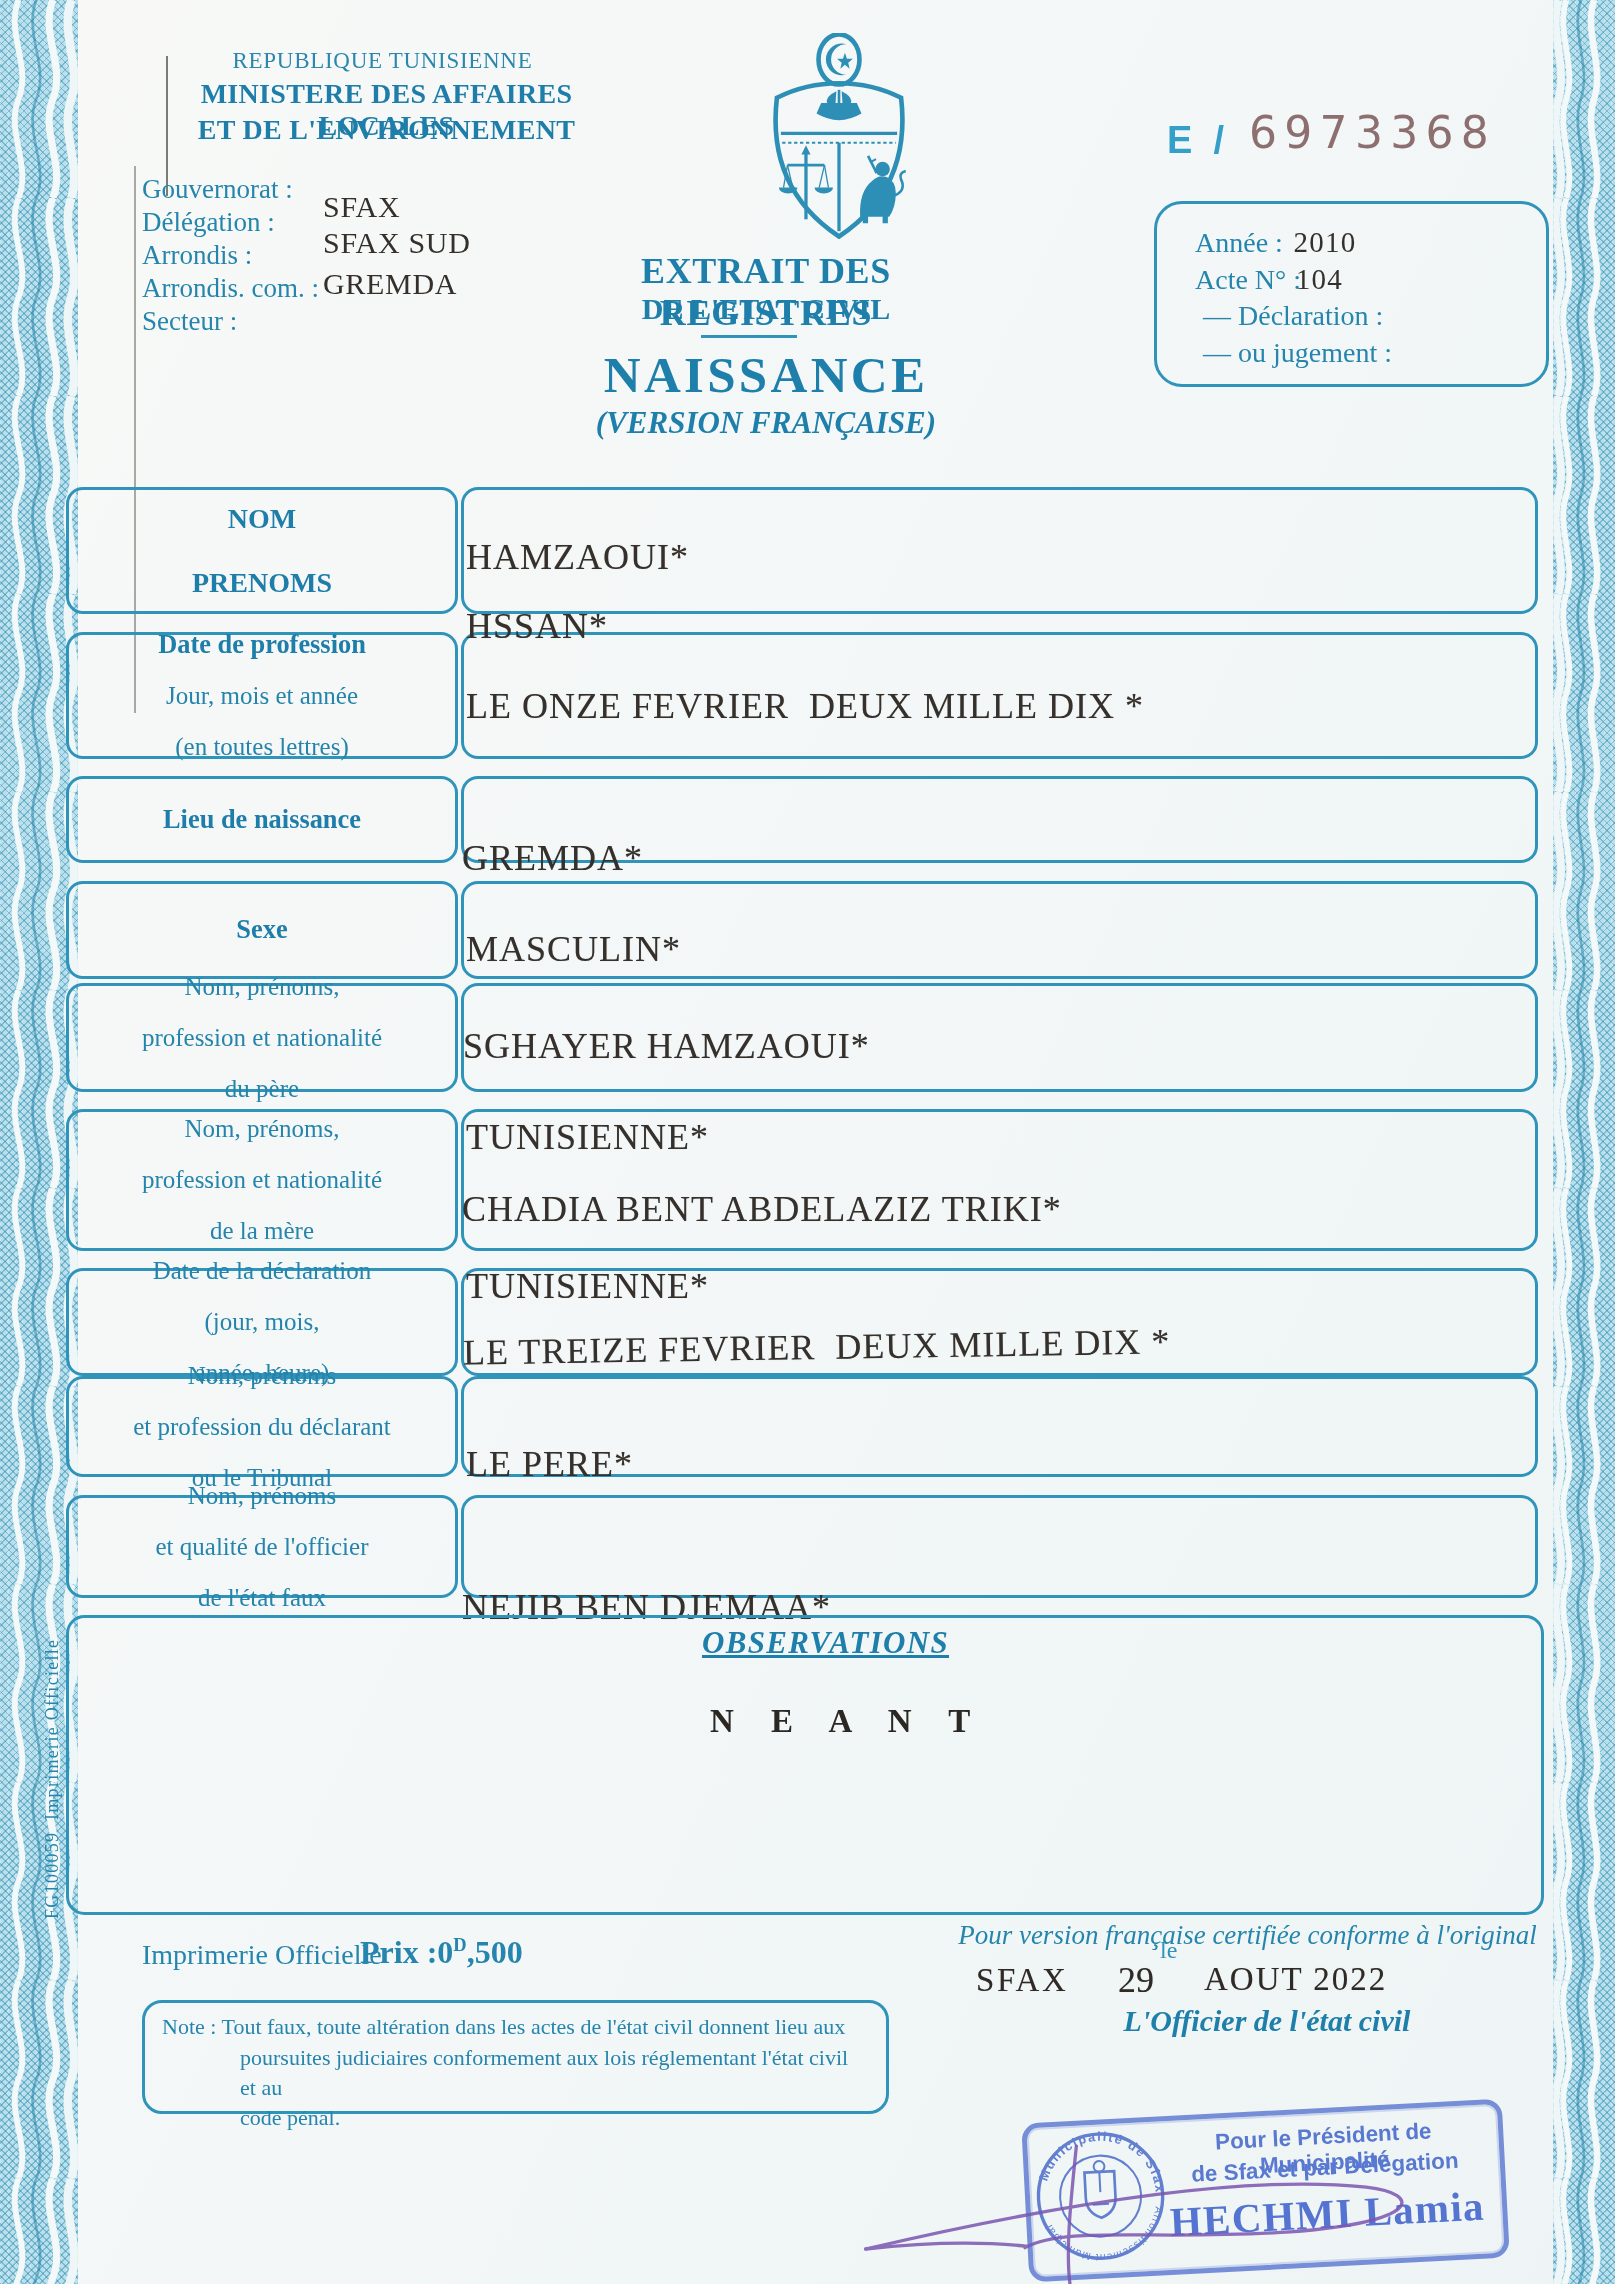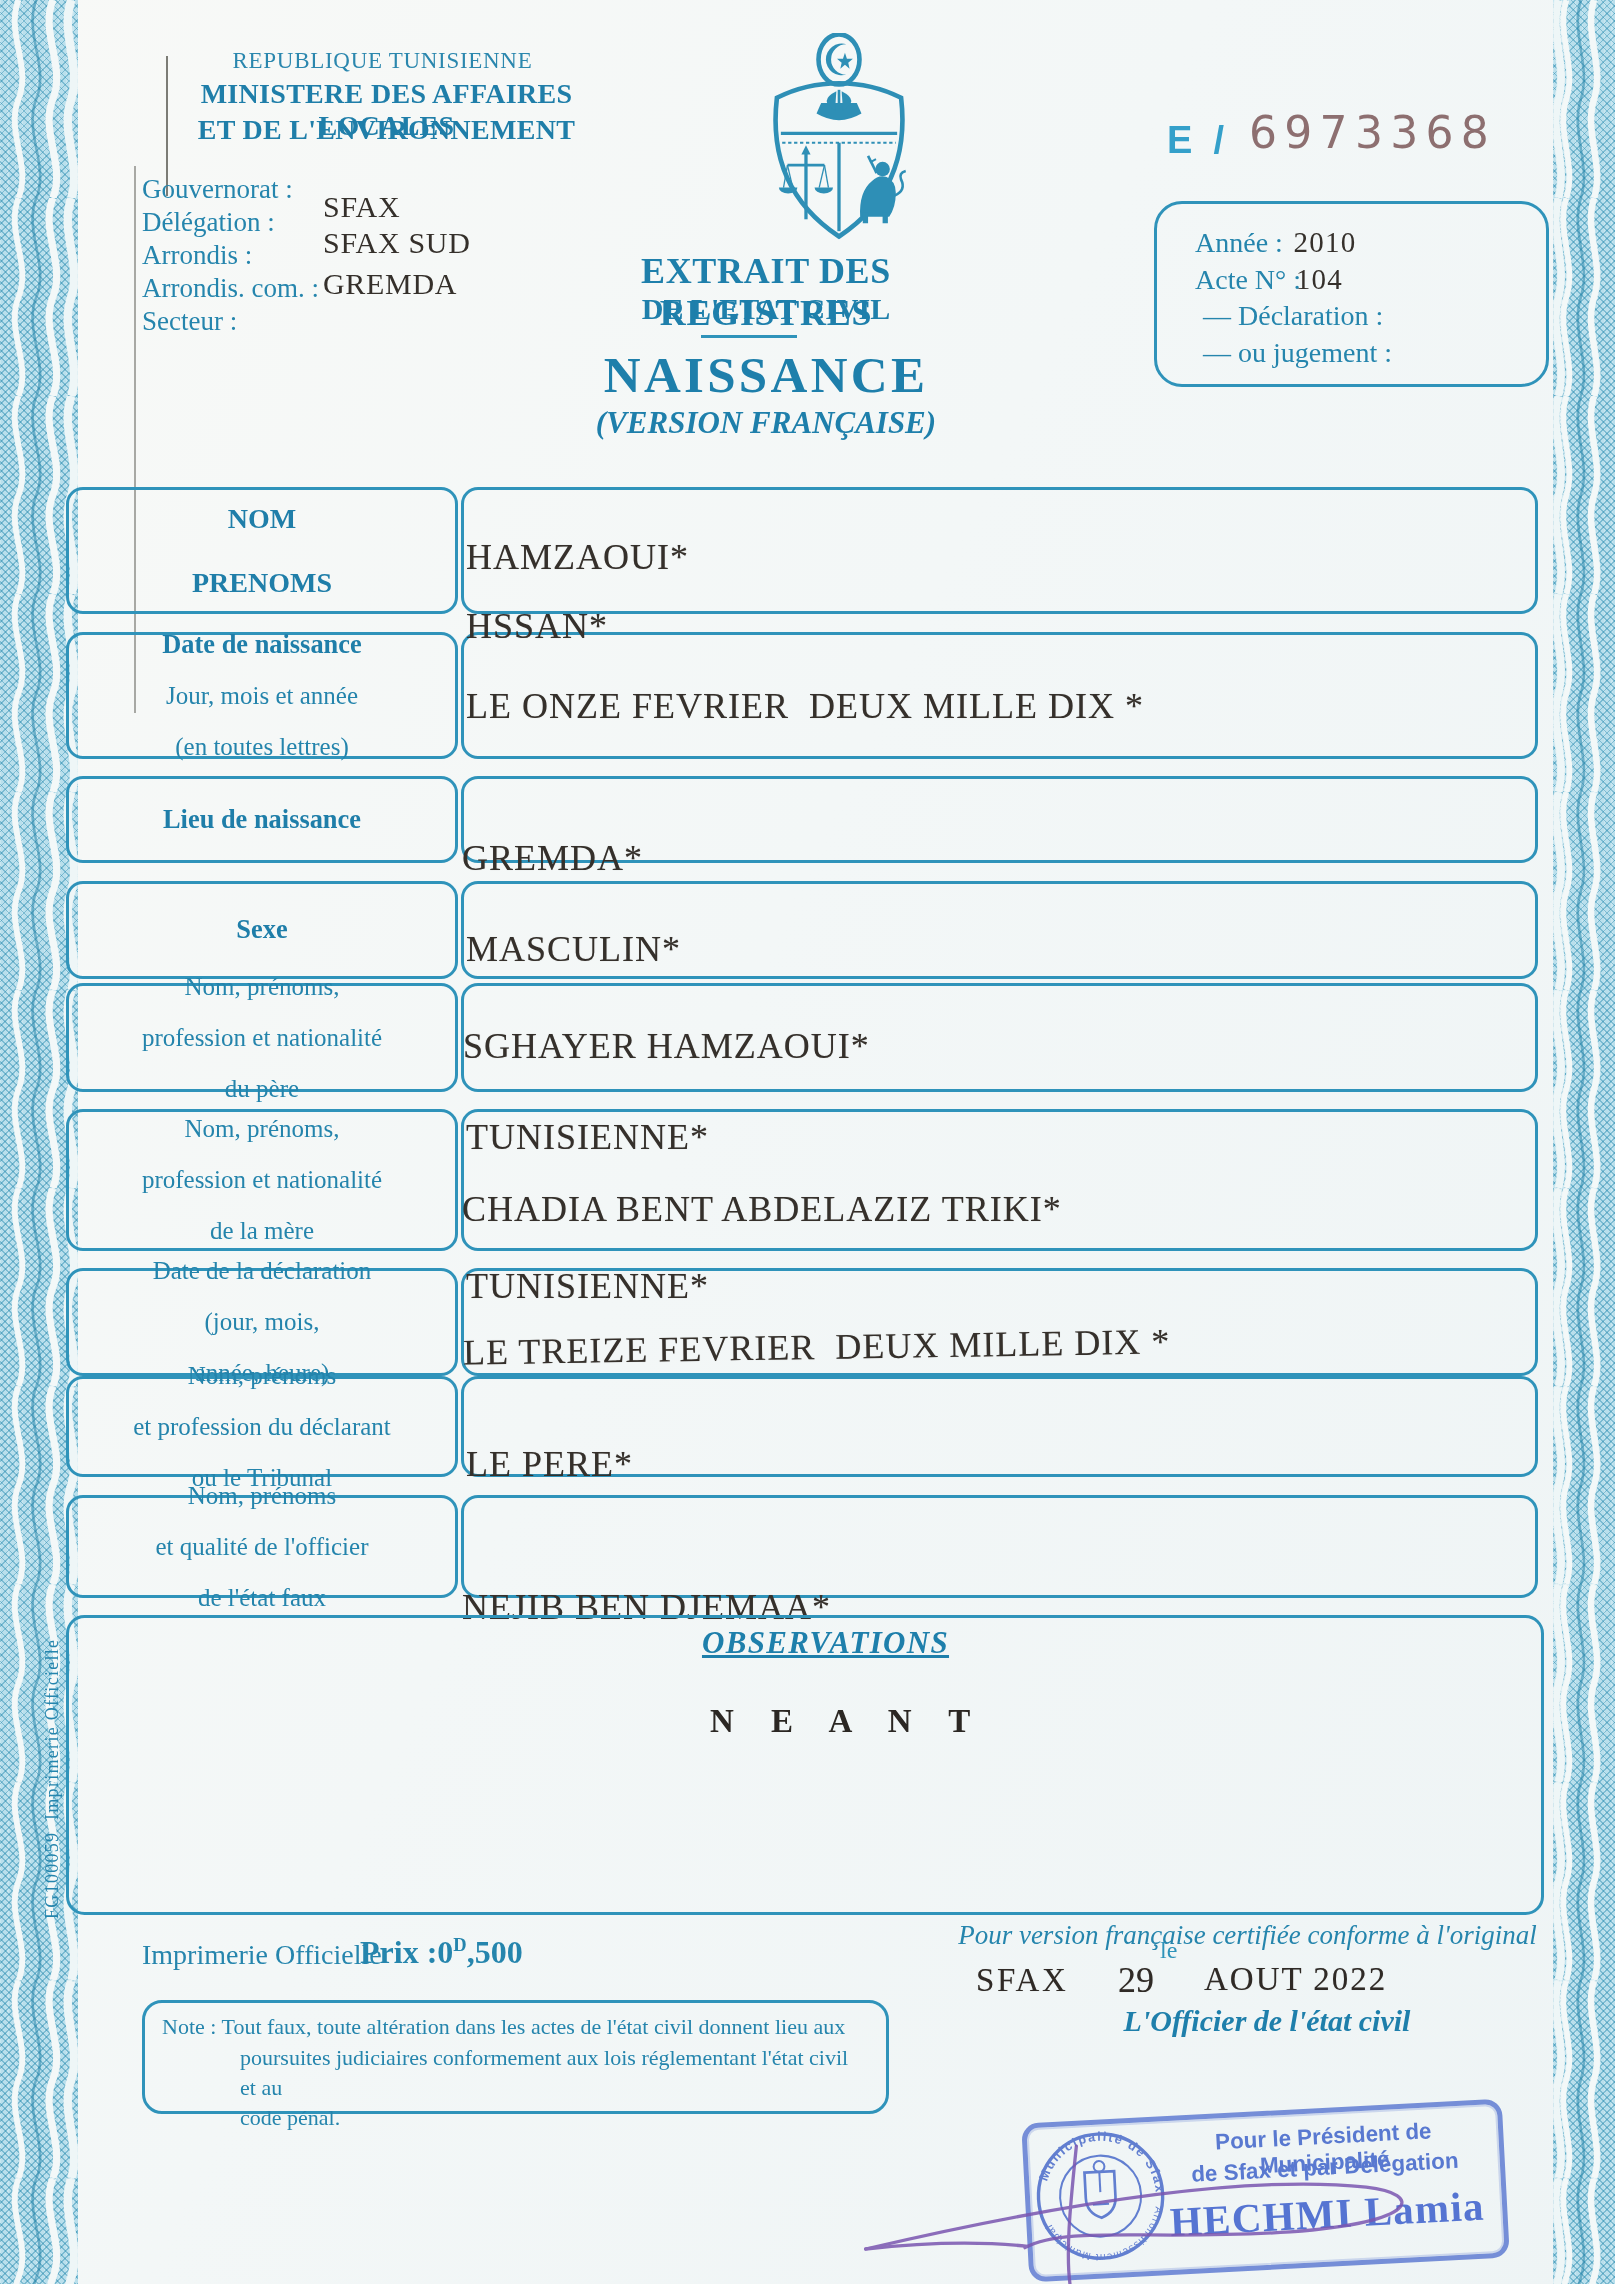--- a/index.html
+++ b/index.html
@@ -196,21 +196,21 @@
   <div class="row" style="top:487px;height:127px">
     <div class="lbl">
       <div class="lbl-line b">NOM</div>
       <div class="lbl-line b" style="margin-top:9.2px">PRENOMS</div>
     </div>
     <div class="vbox"></div>
   </div>
 
   <div class="row" style="top:632px;height:127px">
     <div class="lbl">
-      <div class="lbl-line b" style="font-size:26.4px">Date de naissance</div>
+      <div class="lbl-line b" style="font-size:26.4px">Date de profession</div>
       <div class="lbl-line">Jour, mois et année</div>
       <div class="lbl-line">(en toutes lettres)</div>
     </div>
     <div class="vbox"></div>
   </div>
 
   <div class="row" style="top:776px;height:87px">
     <div class="lbl">
       <div class="lbl-line b" style="font-size:26.4px">Lieu de naissance</div>
     </div>

